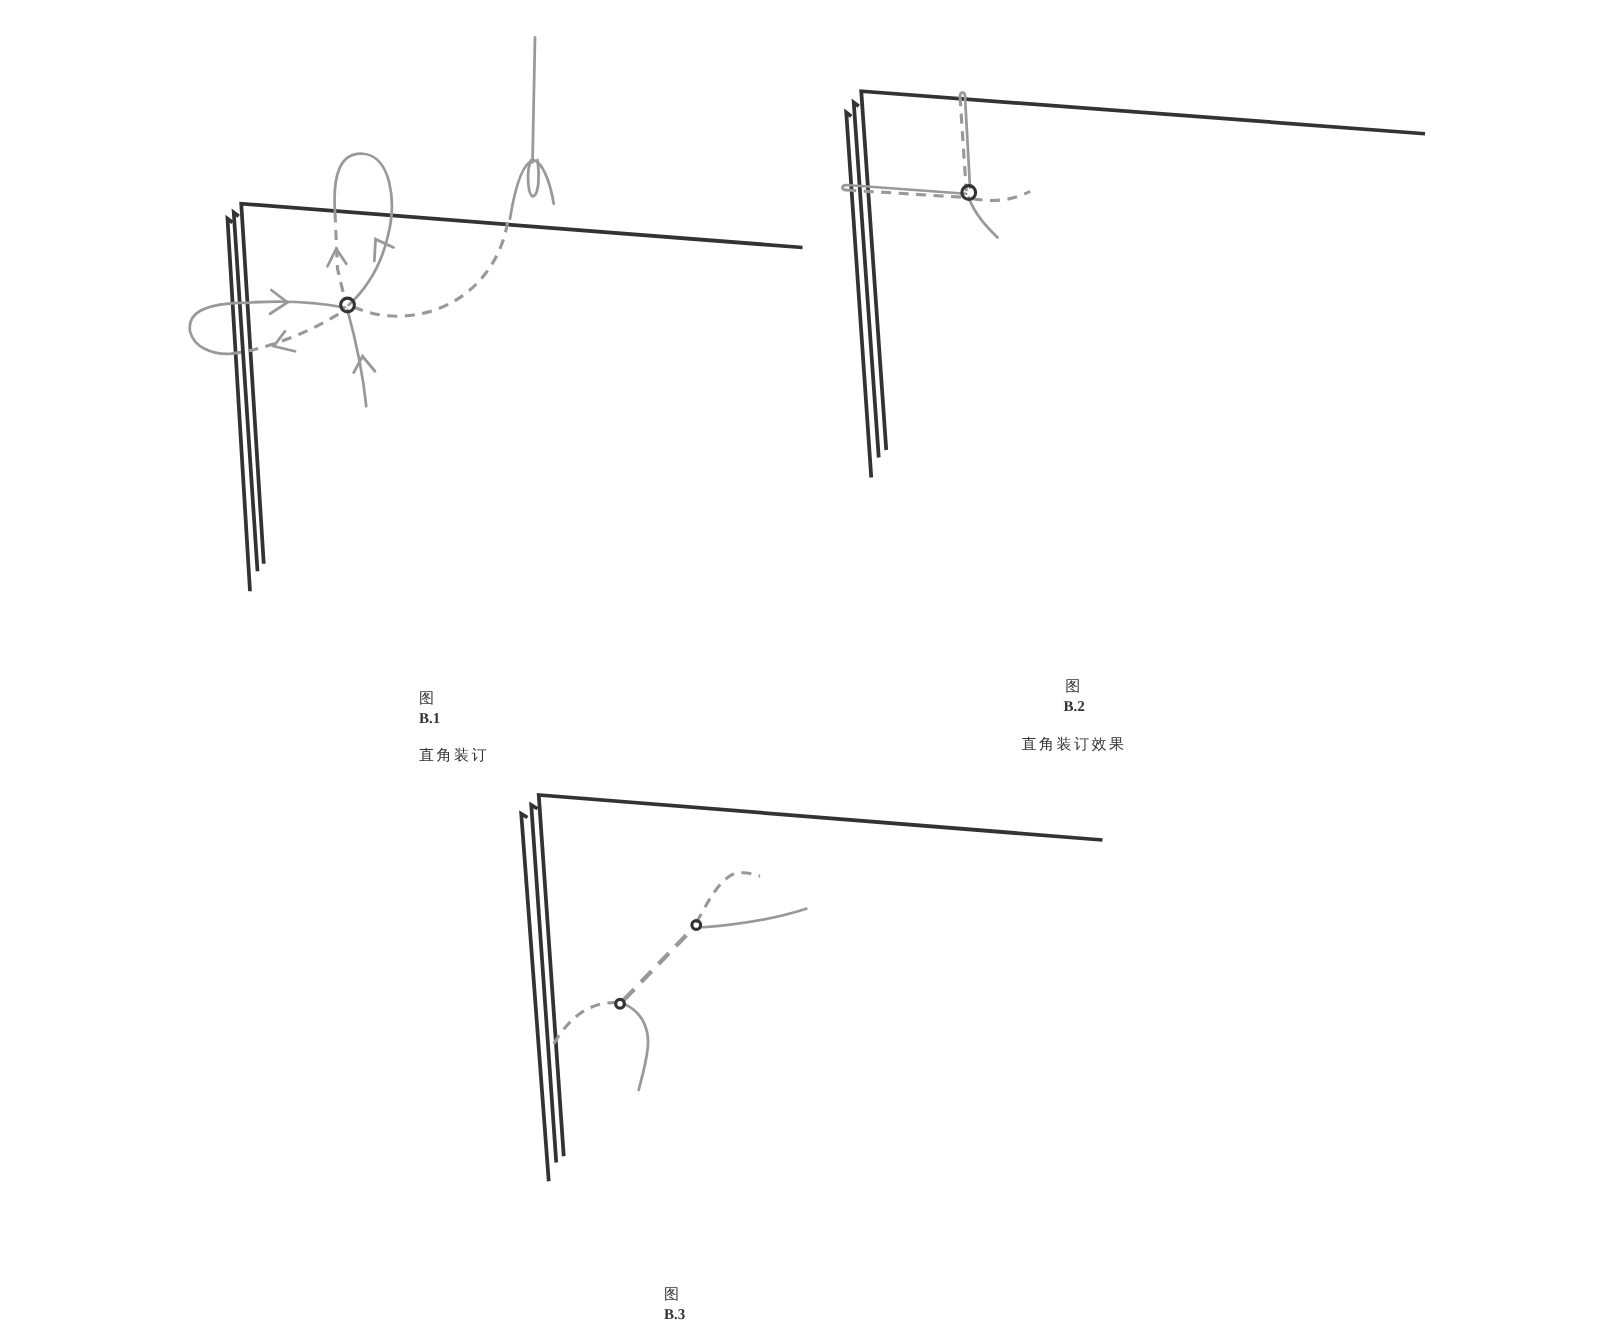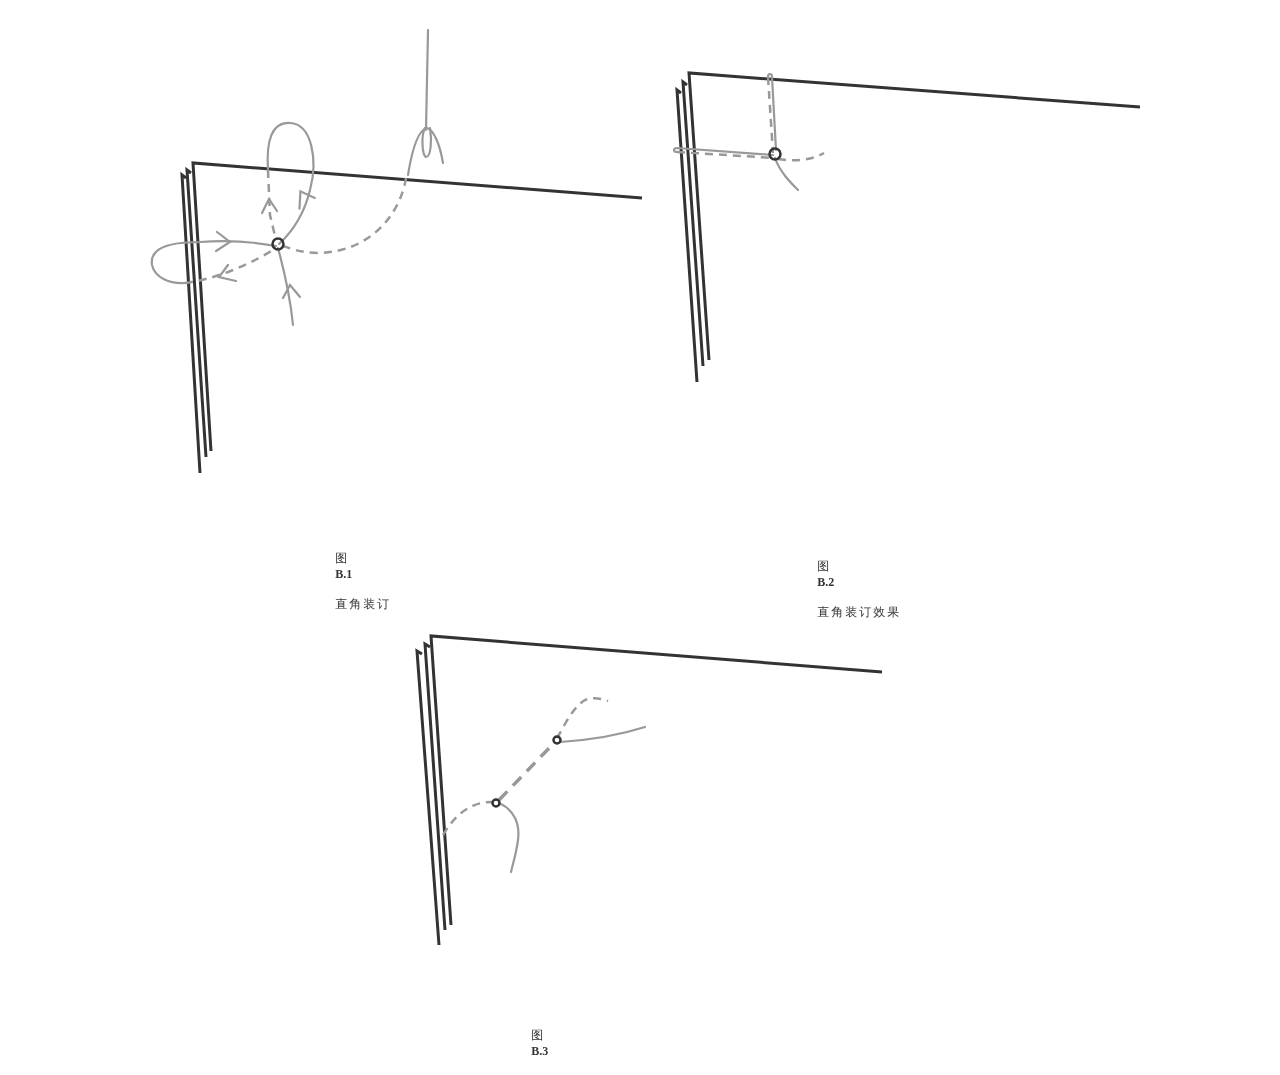--- a/index.html
+++ b/index.html
@@ -72,21 +72,21 @@
 
     <path class="thread" d="M768,77 C768,73 772,73 772,77 L776,150"></path>
     <path class="thread-dash" d="M768,77 L773,153"></path>
 
     <path class="thread" d="M773,155 L677,148 C673,148 673,152 677,152"></path>
     <path class="thread-dash" d="M677,152 L773,158"></path>
     <path class="thread-dash" d="M778,159 C795,162 812,160 824,153"></path>
     <path class="thread" d="M775,158 C780,172 790,182 798,190"></path>
     <circle class="hole" cx="775" cy="154" r="5.5"></circle>
   </svg>
-  <div class="caption" style="left:794px;top:544px;">
+  <div class="caption" style="left:794px;top:527px;text-align:center;">
     <span>图</span>
     <span class="num">B.2</span>
     <span>   </span>
     <span>直角装订效果</span>
   </div>
 </div>
 
 <div class="figure" style="left:0;top:0;width:1280px;height:1075px;">
   <svg width="1280" height="1075">
     <g>

